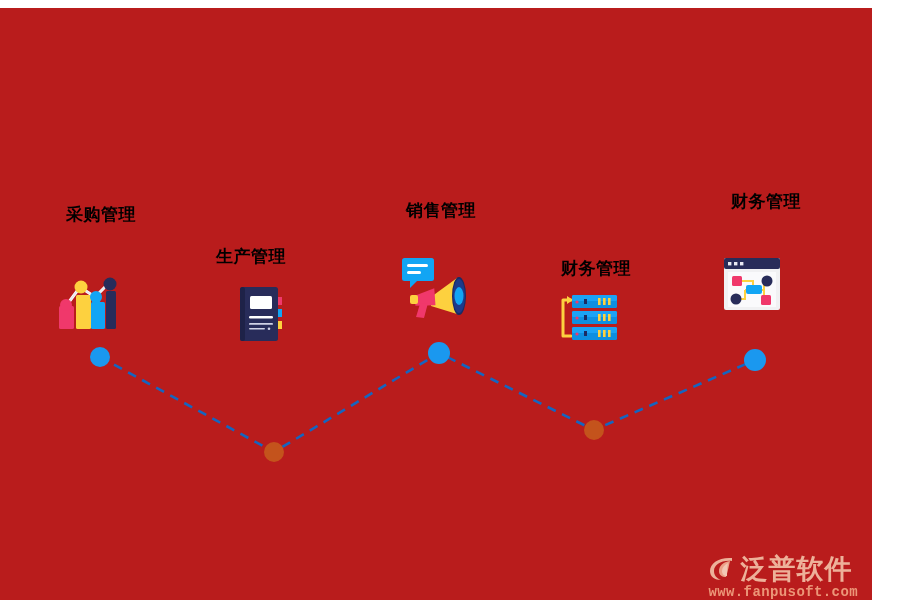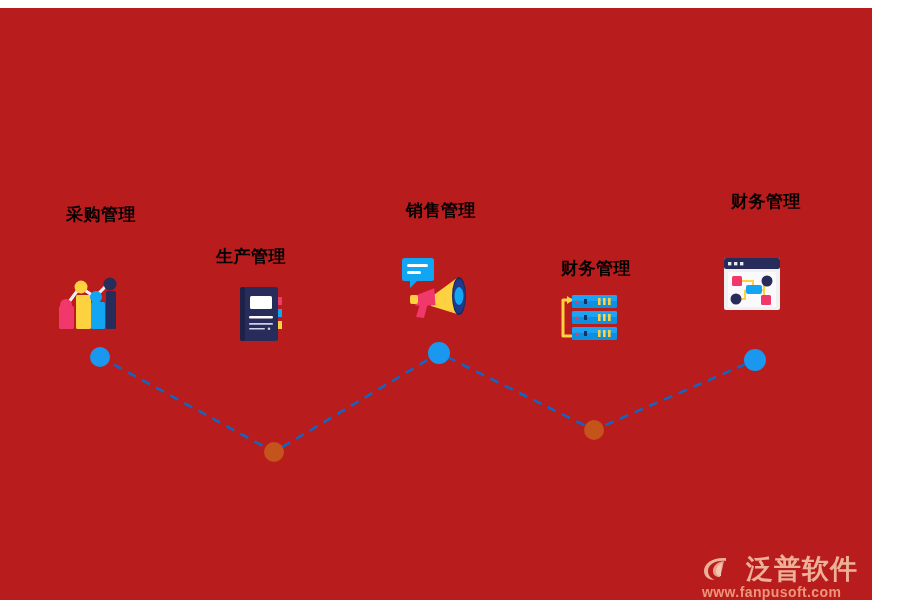--- a/index.html
+++ b/index.html
@@ -42,32 +42,32 @@
     right: 14px;
     bottom: 8px;
     display: flex;
     flex-direction: column;
     align-items: flex-start;
     opacity: 0.95;
   }
   .wm-top {
     display: flex;
     align-items: center;
-    gap: 16px;
+    gap: 4px;
   }
   .wm-text {
     font-family: "DejaVu Sans", sans-serif;
     font-size: 27px;
     font-weight: bold;
     color: #f0b9a0;
     line-height: 1;
     letter-spacing: 1px;
   }
   .wm-url {
-    font-family: Liberation Sans, sans-serif;
+    font-family: Liberation Mono, monospace;
     font-size: 14px;
     font-weight: bold;
     color: #ef9d7d;
     letter-spacing: 0.4px;
     margin-top: 2px;
     margin-left: 2px;
   }
 </style>
 </head>
 <body>

